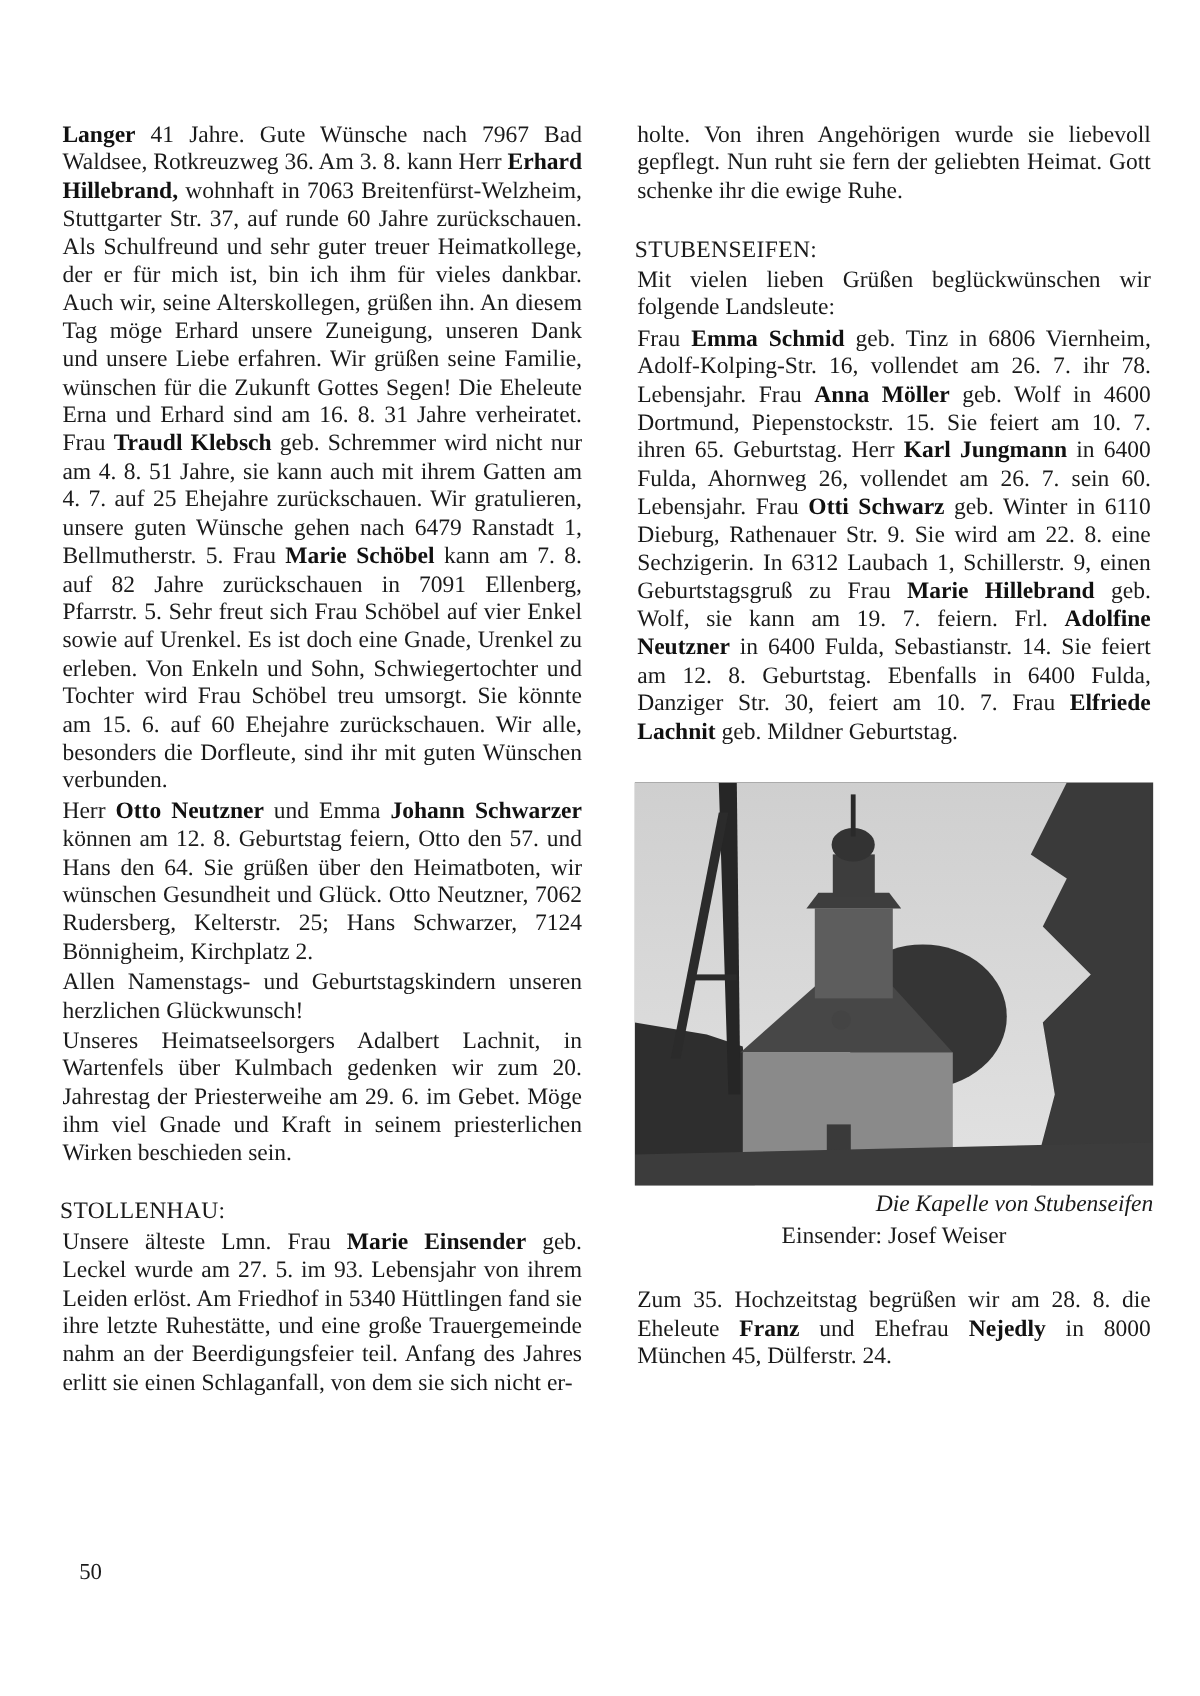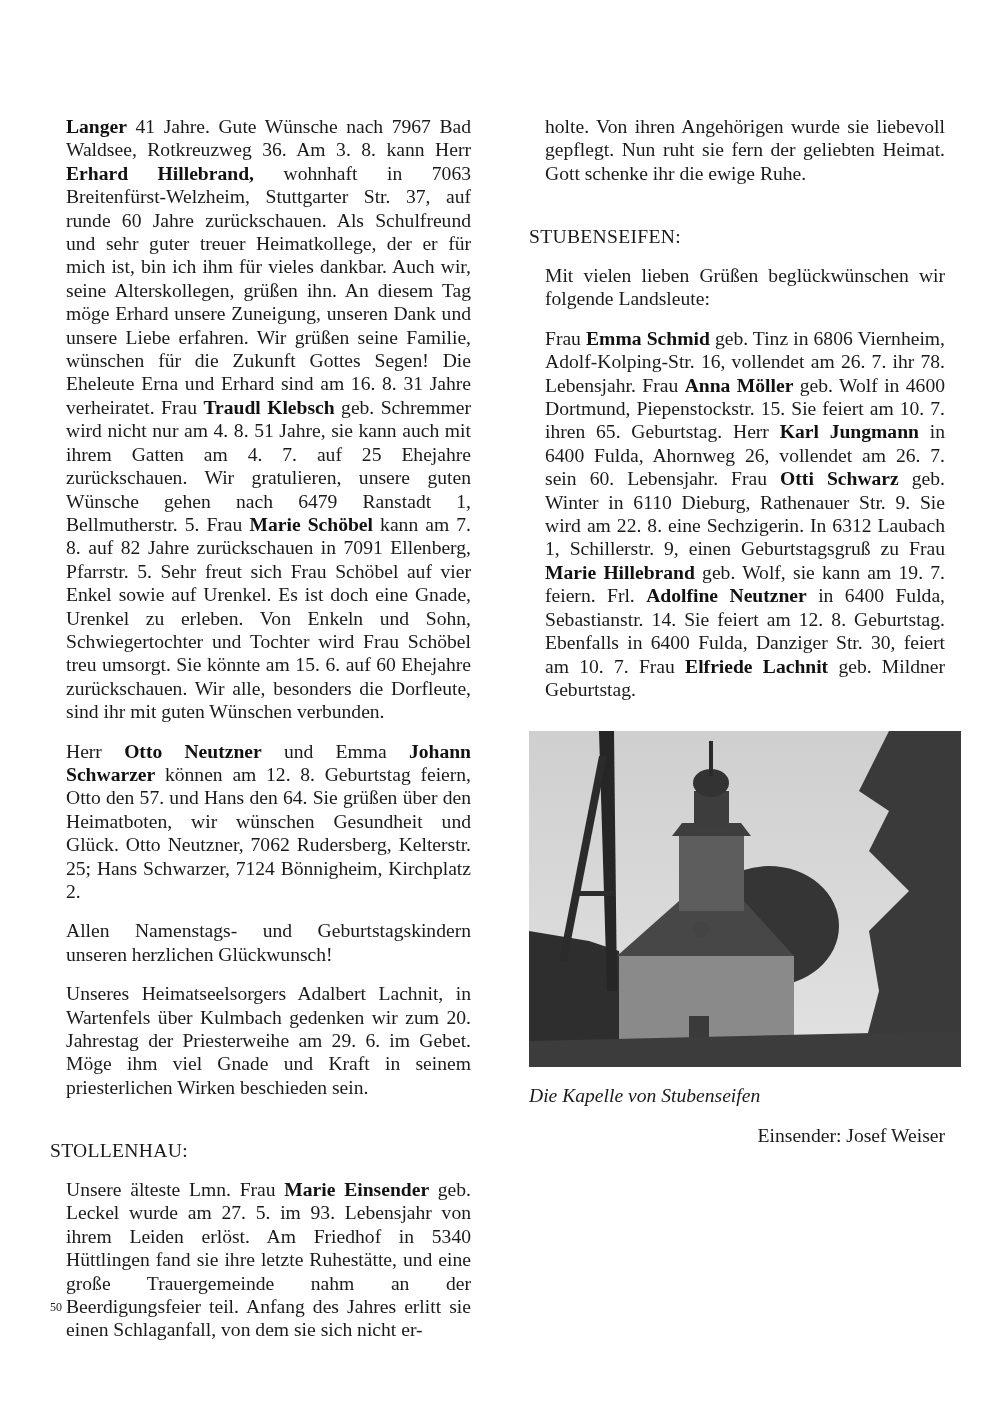--- a/index.html
+++ b/index.html
@@ -1,29 +1,29 @@
 <!DOCTYPE html>
 <html><head>
   <meta charset="utf-8">
   <style>
     html, body { margin: 0; padding: 0; background: #ffffff; }
     body { width: 1000px; height: 1413px; position: relative; overflow: hidden;
            font-family: "Liberation Serif", "DejaVu Serif", serif; color: #1a1a1a; }
     .col { position: absolute; top: 99px; width: 437px; font-size: 19.6px; line-height: 23.4px; }
     #col-left { left: 50px; }
     #col-right { left: 529px; width: 432px; }
-    .para { margin: 16px; text-align: justify; hyphens: manual; }
+    .para { margin: 2px; text-align: justify; hyphens: manual; }
     .para b { font-weight: bold; color: #111; }
     .heading { margin: 0; font-weight: normal; letter-spacing: 0.3px; }
     .gap { height: 23.4px; }
     .photo { position: relative; width: 432px; height: 336px; margin-top: 30px; background: #6b6b6b; overflow: hidden; }
     .photo svg { display: block; width: 100%; height: 100%; }
-    .caption { margin: 17px 0 0 0; font-style: italic; }
-    .credit { margin: 16px; text-align: right; }
-    #page-number { position: absolute; left: 50px; top: 1300px; font-size: 12px; }
+    .caption { margin: 4px 0 0 0; font-style: italic; text-align: right; }
+    .credit { margin: 4px; text-align: center; }
+    #page-number { position: absolute; left: 66px; top: 1300px; font-size: 19px; }
   </style>
 </head>
 <body>
 
 <div id="col-left" class="col">
     <p class="para"><b>Langer</b><span> 41 Jahre. Gute Wünsche nach 7967 Bad Waldsee, Rotkreuzweg 36. Am 3. 8. kann Herr </span><b>Erhard Hillebrand,</b><span> wohnhaft in 7063 Breitenfürst-Welzheim, Stuttgarter Str. 37, auf runde 60 Jahre zurückschauen. Als Schulfreund und sehr guter treuer Heimatkollege, der er für mich ist, bin ich ihm für vieles dankbar. Auch wir, seine Alterskollegen, grüßen ihn. An diesem Tag möge Erhard unsere Zuneigung, unseren Dank und unsere Liebe erfahren. Wir grüßen seine Familie, wünschen für die Zukunft Gottes Segen! Die Eheleute Erna und Erhard sind am 16. 8. 31 Jahre verheiratet. Frau </span><b>Traudl Klebsch</b><span> geb. Schremmer wird nicht nur am 4. 8. 51 Jahre, sie kann auch mit ihrem Gatten am 4. 7. auf 25 Ehejahre zurückschauen. Wir gratulieren, unsere guten Wünsche gehen nach 6479 Ranstadt 1, Bellmutherstr. 5. Frau </span><b>Marie Schöbel</b><span> kann am 7. 8. auf 82 Jahre zurückschauen in 7091 Ellenberg, Pfarrstr. 5. Sehr freut sich Frau Schöbel auf vier Enkel sowie auf Urenkel. Es ist doch eine Gnade, Urenkel zu erleben. Von Enkeln und Sohn, Schwiegertochter und Tochter wird Frau Schöbel treu umsorgt. Sie könnte am 15. 6. auf 60 Ehejahre zurückschauen. Wir alle, besonders die Dorfleute, sind ihr mit guten Wünschen verbunden.</span></p>
     <p class="para"><span>Herr </span><b>Otto Neutzner</b><span> und Emma </span><b>Johann Schwarzer</b><span> können am 12. 8. Geburtstag feiern, Otto den 57. und Hans den 64. Sie grüßen über den Heimatboten, wir wünschen Gesundheit und Glück. Otto Neutzner, 7062 Rudersberg, Kelterstr. 25; Hans Schwarzer, 7124 Bönnigheim, Kirchplatz 2.</span></p>
     <p class="para"><span>Allen Namenstags- und Geburtstagskindern unseren herzlichen Glückwunsch!</span></p>
     <p class="para"><span>Unseres Heimatseelsorgers Adalbert Lachnit, in Wartenfels über Kulmbach gedenken wir zum 20. Jahrestag der Priesterweihe am 29. 6. im Gebet. Möge ihm viel Gnade und Kraft in seinem priesterlichen Wirken beschieden sein.</span></p>
     <div class="gap"></div>
@@ -61,15 +61,19 @@
       <rect x="165" y="60" width="35" height="35" fill="#3d3d3d"></rect>
       <ellipse cx="182" cy="52" rx="18" ry="14" fill="#333"></ellipse>
       <rect x="180" y="10" width="4" height="35" fill="#2a2a2a"></rect>
       <circle cx="172" cy="198" r="8" fill="#444"></circle>
       <rect x="160" y="285" width="20" height="30" fill="#3a3a3a"></rect>
       <path d="M0 310 L432 300 L432 336 L0 336 Z" fill="#3c3c3c"></path>
     </svg>
   </div>
   <p class="caption">Die Kapelle von Stubenseifen</p>
   <p class="credit">Einsender: Josef Weiser</p>
+  <div id="right-bottom">
+      <div class="gap"></div>
+      <p class="para"><span>Zum 35. Hochzeitstag begrüßen wir am 28. 8. die Eheleute </span><b>Franz</b><span> und Ehefrau </span><b>Nejedly</b><span> in 8000 München 45, Dülferstr. 24.</span></p>
+    </div>
 </div>
 
 <div id="page-number">50</div>
 
 </body></html>

